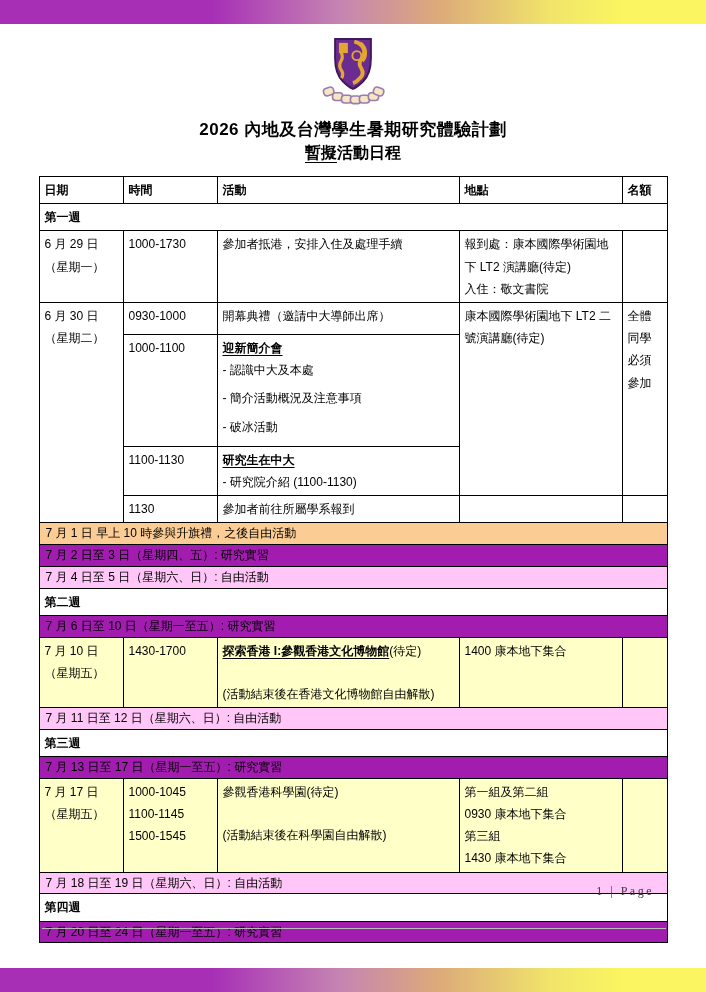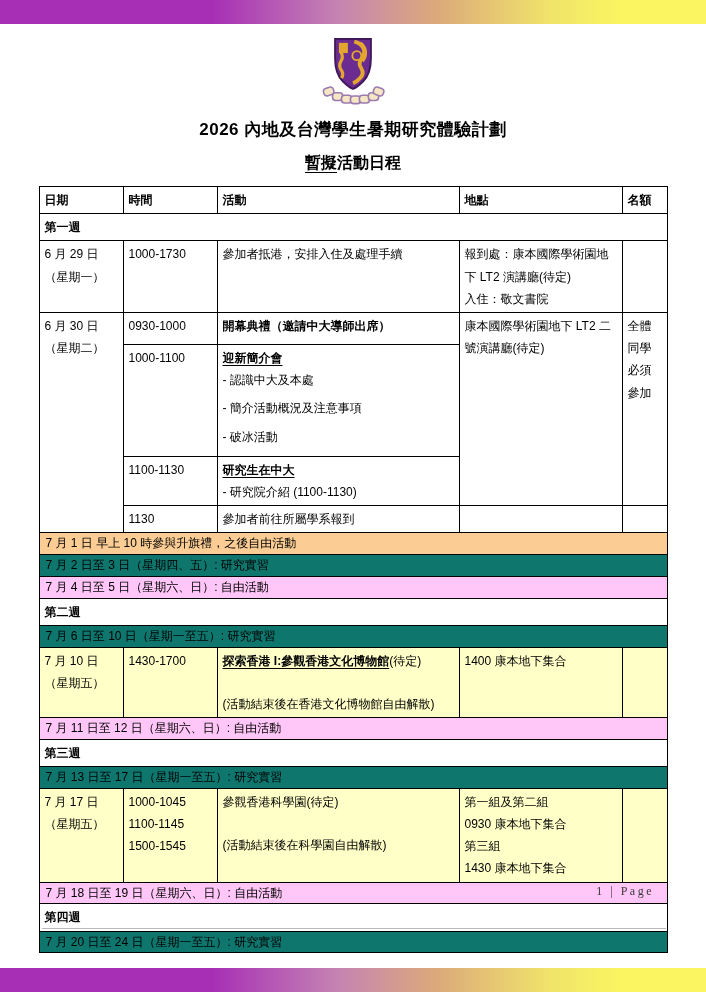--- a/index.html
+++ b/index.html
@@ -4,39 +4,39 @@
 <style>
   html,body{margin:0;padding:0;background:#fff;}
   .page{position:relative;width:706px;height:992px;background:#fff;overflow:hidden;
         font-family:"Liberation Sans","DejaVu Sans",sans-serif;color:#000;}
   .grad-bar{height:24px;width:706px;
     background:linear-gradient(90deg,#a72fb6 0%,#a72fb6 30%,#c584b2 48%,#dcaa7a 62%,#f0e46a 78%,#faf560 88%,#faf560 100%);}
   .grad-bar.bottom{position:absolute;bottom:0;left:0;}
   .doc-header{text-align:center;}
   .logo-wrap{width:64px;height:70px;margin:12px auto 0;}
   .doc-title{font-size:17px;font-weight:bold;margin:12px 0 0;letter-spacing:.5px;}
-  .doc-subtitle{font-size:16px;font-weight:bold;margin:12px 0 12px;}
+  .doc-subtitle{font-size:16px;font-weight:bold;margin:2px 0 12px;}
   .doc-subtitle .u{text-decoration:underline;text-underline-offset:4px;}
   table.sched{border-collapse:collapse;table-layout:fixed;width:628px;margin:4px auto 0;
               font-size:12px;}
   .sched th,.sched td{border:1.5px solid #000;padding:2px 5px;vertical-align:top;
                       text-align:left;line-height:1.85;word-break:break-word;}
   .sched th{font-weight:bold;}
   tr.h24{height:24px;}
   tr.week td{font-weight:bold;background:#fff;}
   tr.band{height:15px;}
   tr.band td{vertical-align:middle;line-height:1.4;padding:2px 6px;}
   tr.band.orange td{background:#fbcd95;}
-  tr.band.purple td{background:#0f766e;}
+  tr.band.purple td{background:#a21caf;}
   tr.band.pink td{background:#ffc6f7;}
   tr.yellow td{background:#ffffc8;}
   tr.r629{height:62px;}
   tr.rA{height:32px;} tr.rB{height:82px;} tr.rC{height:44px;margin-left:36px;} tr.rD{height:25px;}
   tr.y710{height:70px;} tr.y717{height:88px;}
-  .bold{font-weight:bold;}
+  .bold{font-weight:normal;}
   .bu{font-weight:bold;text-decoration:underline;text-underline-offset:3px;}
   .gap div{margin-bottom:6px;}
   .note{margin-top:21px;}
   .footer-rule{position:absolute;left:42px;right:40px;top:928px;border-top:1px solid #b9b9b9;}
   .page-num{position:absolute;right:52px;top:884px;font-family:"Liberation Serif","DejaVu Serif",serif;
             font-size:12px;letter-spacing:2.5px;color:#3a3a3a;}
 </style>
 </head>
 <body>
 

